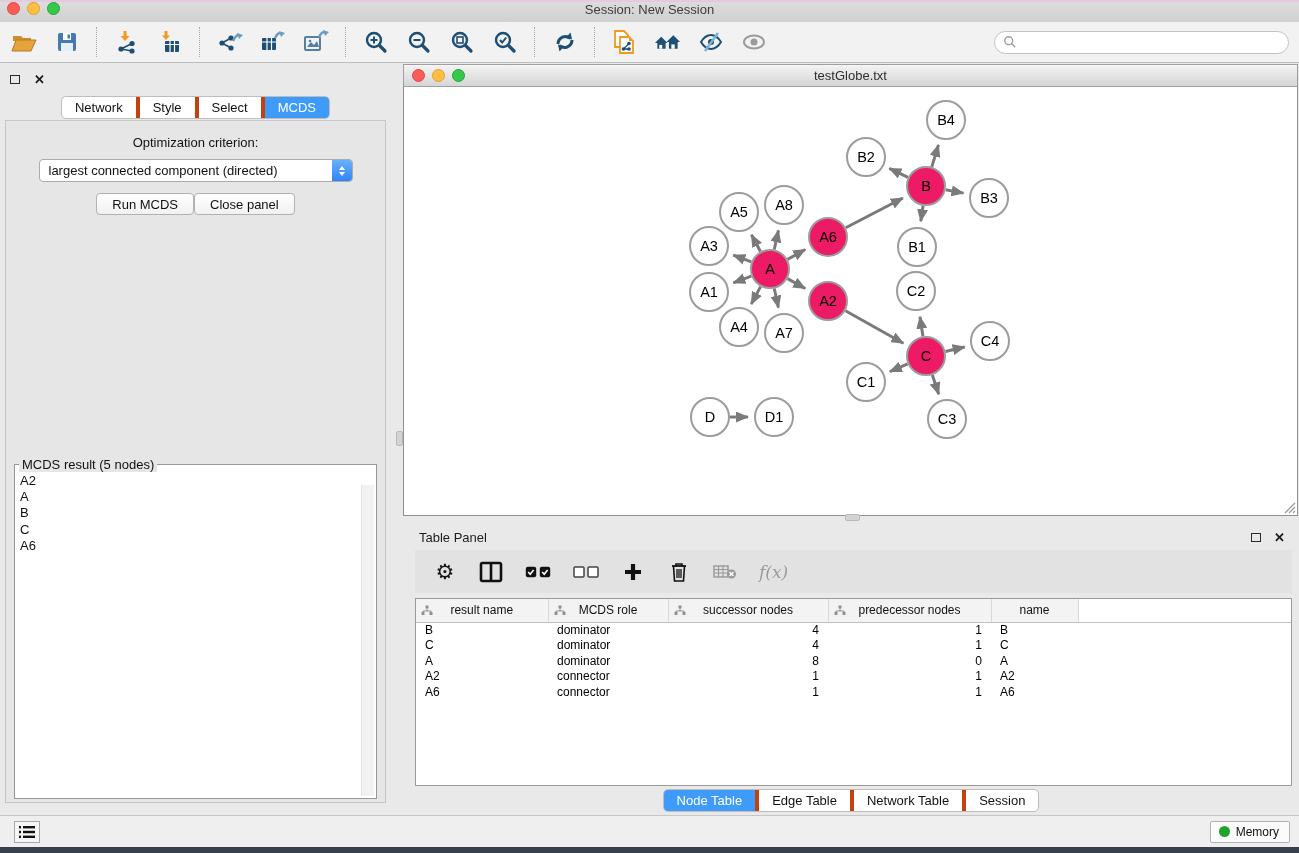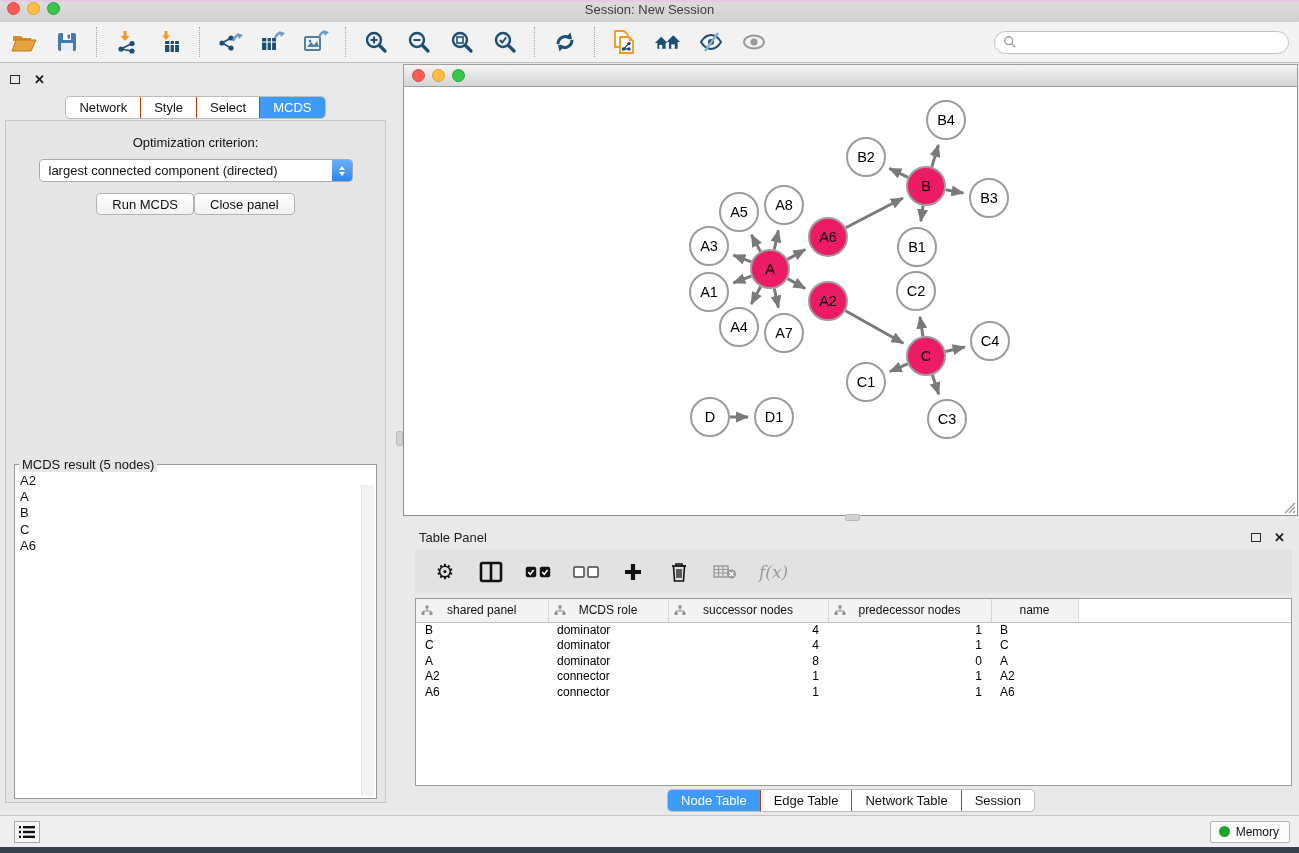--- a/index.html
+++ b/index.html
@@ -30,21 +30,21 @@
     padding:0 8px; gap:5px; }
   .searchbox input { border:none; outline:none; flex:1; font-size:12px; background:transparent; }
 
   
   .panel-header { display:flex; align-items:center; font-size:13px; color:#1d1d1d; }
   .float-ico { width:10px; height:9px; border:1.6px solid #2a2a2a; }
   .close-ico { font-size:13px; font-weight:bold; color:#1a1a1a; line-height:1; }
   .seg-wrap { display:inline-flex; height:23px; background:#fff; border:1px solid #bdbdbd;
     border-radius:5px; overflow:hidden; }
   .seg { display:flex; align-items:center; padding:0 13px; font-size:13px; color:#111;
-    border-left:1px solid #c2410c; white-space:nowrap; }
+    border-left:4px solid #c2410c; white-space:nowrap; }
   .seg:first-child { border-left:none; }
   .seg.active { background:#3e9bf9; color:#fff; }
 
   
   .control-panel { position:absolute; left:0; top:63px; width:391px; bottom:38px; }
   .cp-header { height:24px; padding:8px 12px 0 10px; }
   .cp-header .ph-title { flex:1; }
   .cp-header .float-ico { margin-right:14px; }
   .cp-tabs-row { position:absolute; top:33px; left:0; right:0; display:flex; justify-content:center; }
   .cp-content { position:absolute; left:5px; right:5px; top:57px; bottom:12px;
@@ -311,20 +311,21 @@
     </div>
   </div>
 
   <div class="net-frame">
     <div class="net-titlebar">
       <div class="lights">
         <div class="light red"></div>
         <div class="light yellow"></div>
         <div class="light green"></div>
       </div>
+      <div class="title">testGlobe.txt</div>
     </div>
     <div class="net-canvas">
       <svg id="graph-svg" width="893" height="428" viewBox="0 0 893 428">
           <defs>
             <marker id="arrow" markerUnits="userSpaceOnUse" markerWidth="13" markerHeight="11" refX="12" refY="5.5" orient="auto">
               <path d="M0,0 L13,5.5 L0,11 Z" fill="#7a7a7a"></path>
             </marker>
           </defs>
           <line x1="356.4445610618003" y1="164.43032195234252" x2="347.42207061965956" y2="147.84058146195474" stroke="#7a7a7a" stroke-width="3" marker-end="url(#arrow)"></line>
           <line x1="370.27393757610866" y1="162.46199965207478" x2="374.44388115105875" y2="143.3994004523028" stroke="#7a7a7a" stroke-width="3" marker-end="url(#arrow)"></line>
@@ -499,21 +500,21 @@
             <col style="width:87px">
             <col>
         </colgroup>
         <thead>
             <tr id="nt-head">
               <th><svg class="colicon" width="12" height="11" viewBox="0 0 12 11">
                   <rect x="4.5" y="0.5" width="3" height="3" fill="#8f8f8f"></rect>
                   <rect x="0.5" y="7" width="3" height="3" fill="#8f8f8f"></rect>
                   <rect x="8.5" y="7" width="3" height="3" fill="#8f8f8f"></rect>
                   <path d="M6 3.5V6M2 7V6h8v1" stroke="#8f8f8f" fill="none" stroke-width="1"></path>
-                </svg><span>shared panel</span></th>
+                </svg><span>result name</span></th>
               <th><svg class="colicon" width="12" height="11" viewBox="0 0 12 11">
                   <rect x="4.5" y="0.5" width="3" height="3" fill="#8f8f8f"></rect>
                   <rect x="0.5" y="7" width="3" height="3" fill="#8f8f8f"></rect>
                   <rect x="8.5" y="7" width="3" height="3" fill="#8f8f8f"></rect>
                   <path d="M6 3.5V6M2 7V6h8v1" stroke="#8f8f8f" fill="none" stroke-width="1"></path>
                 </svg><span>MCDS role</span></th>
               <th><svg class="colicon" width="12" height="11" viewBox="0 0 12 11">
                   <rect x="4.5" y="0.5" width="3" height="3" fill="#8f8f8f"></rect>
                   <rect x="0.5" y="7" width="3" height="3" fill="#8f8f8f"></rect>
                   <rect x="8.5" y="7" width="3" height="3" fill="#8f8f8f"></rect>

